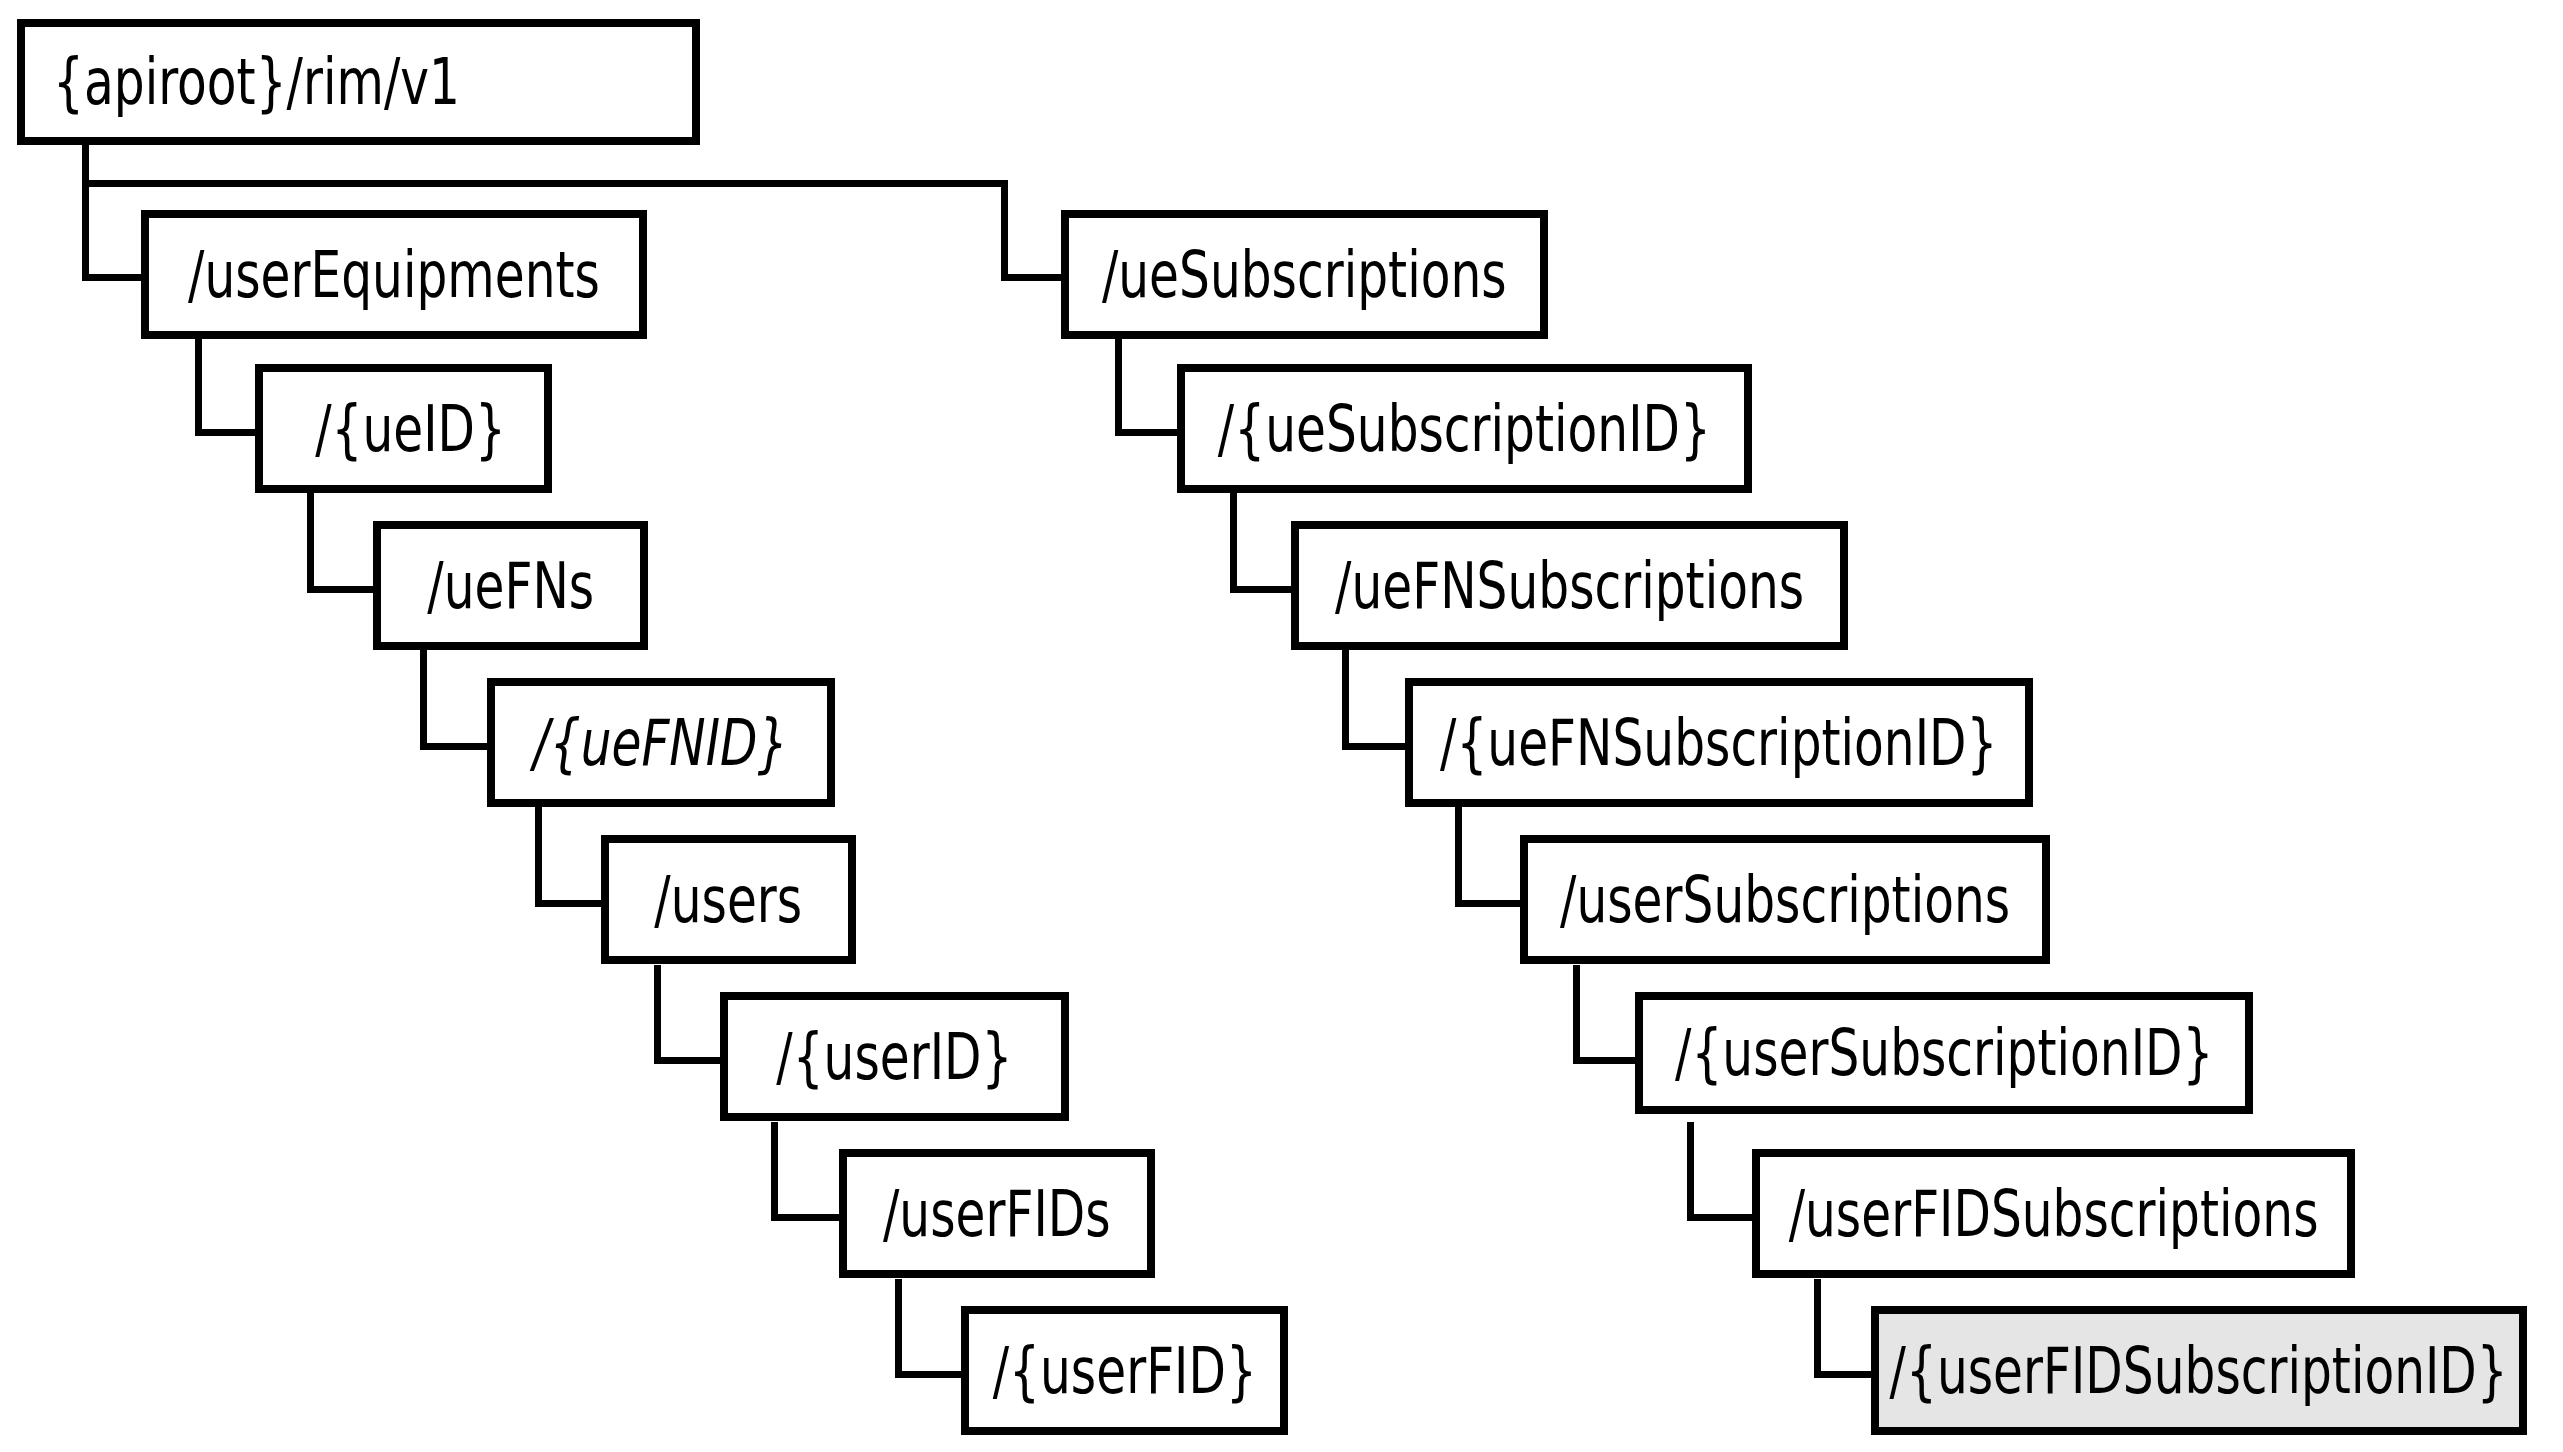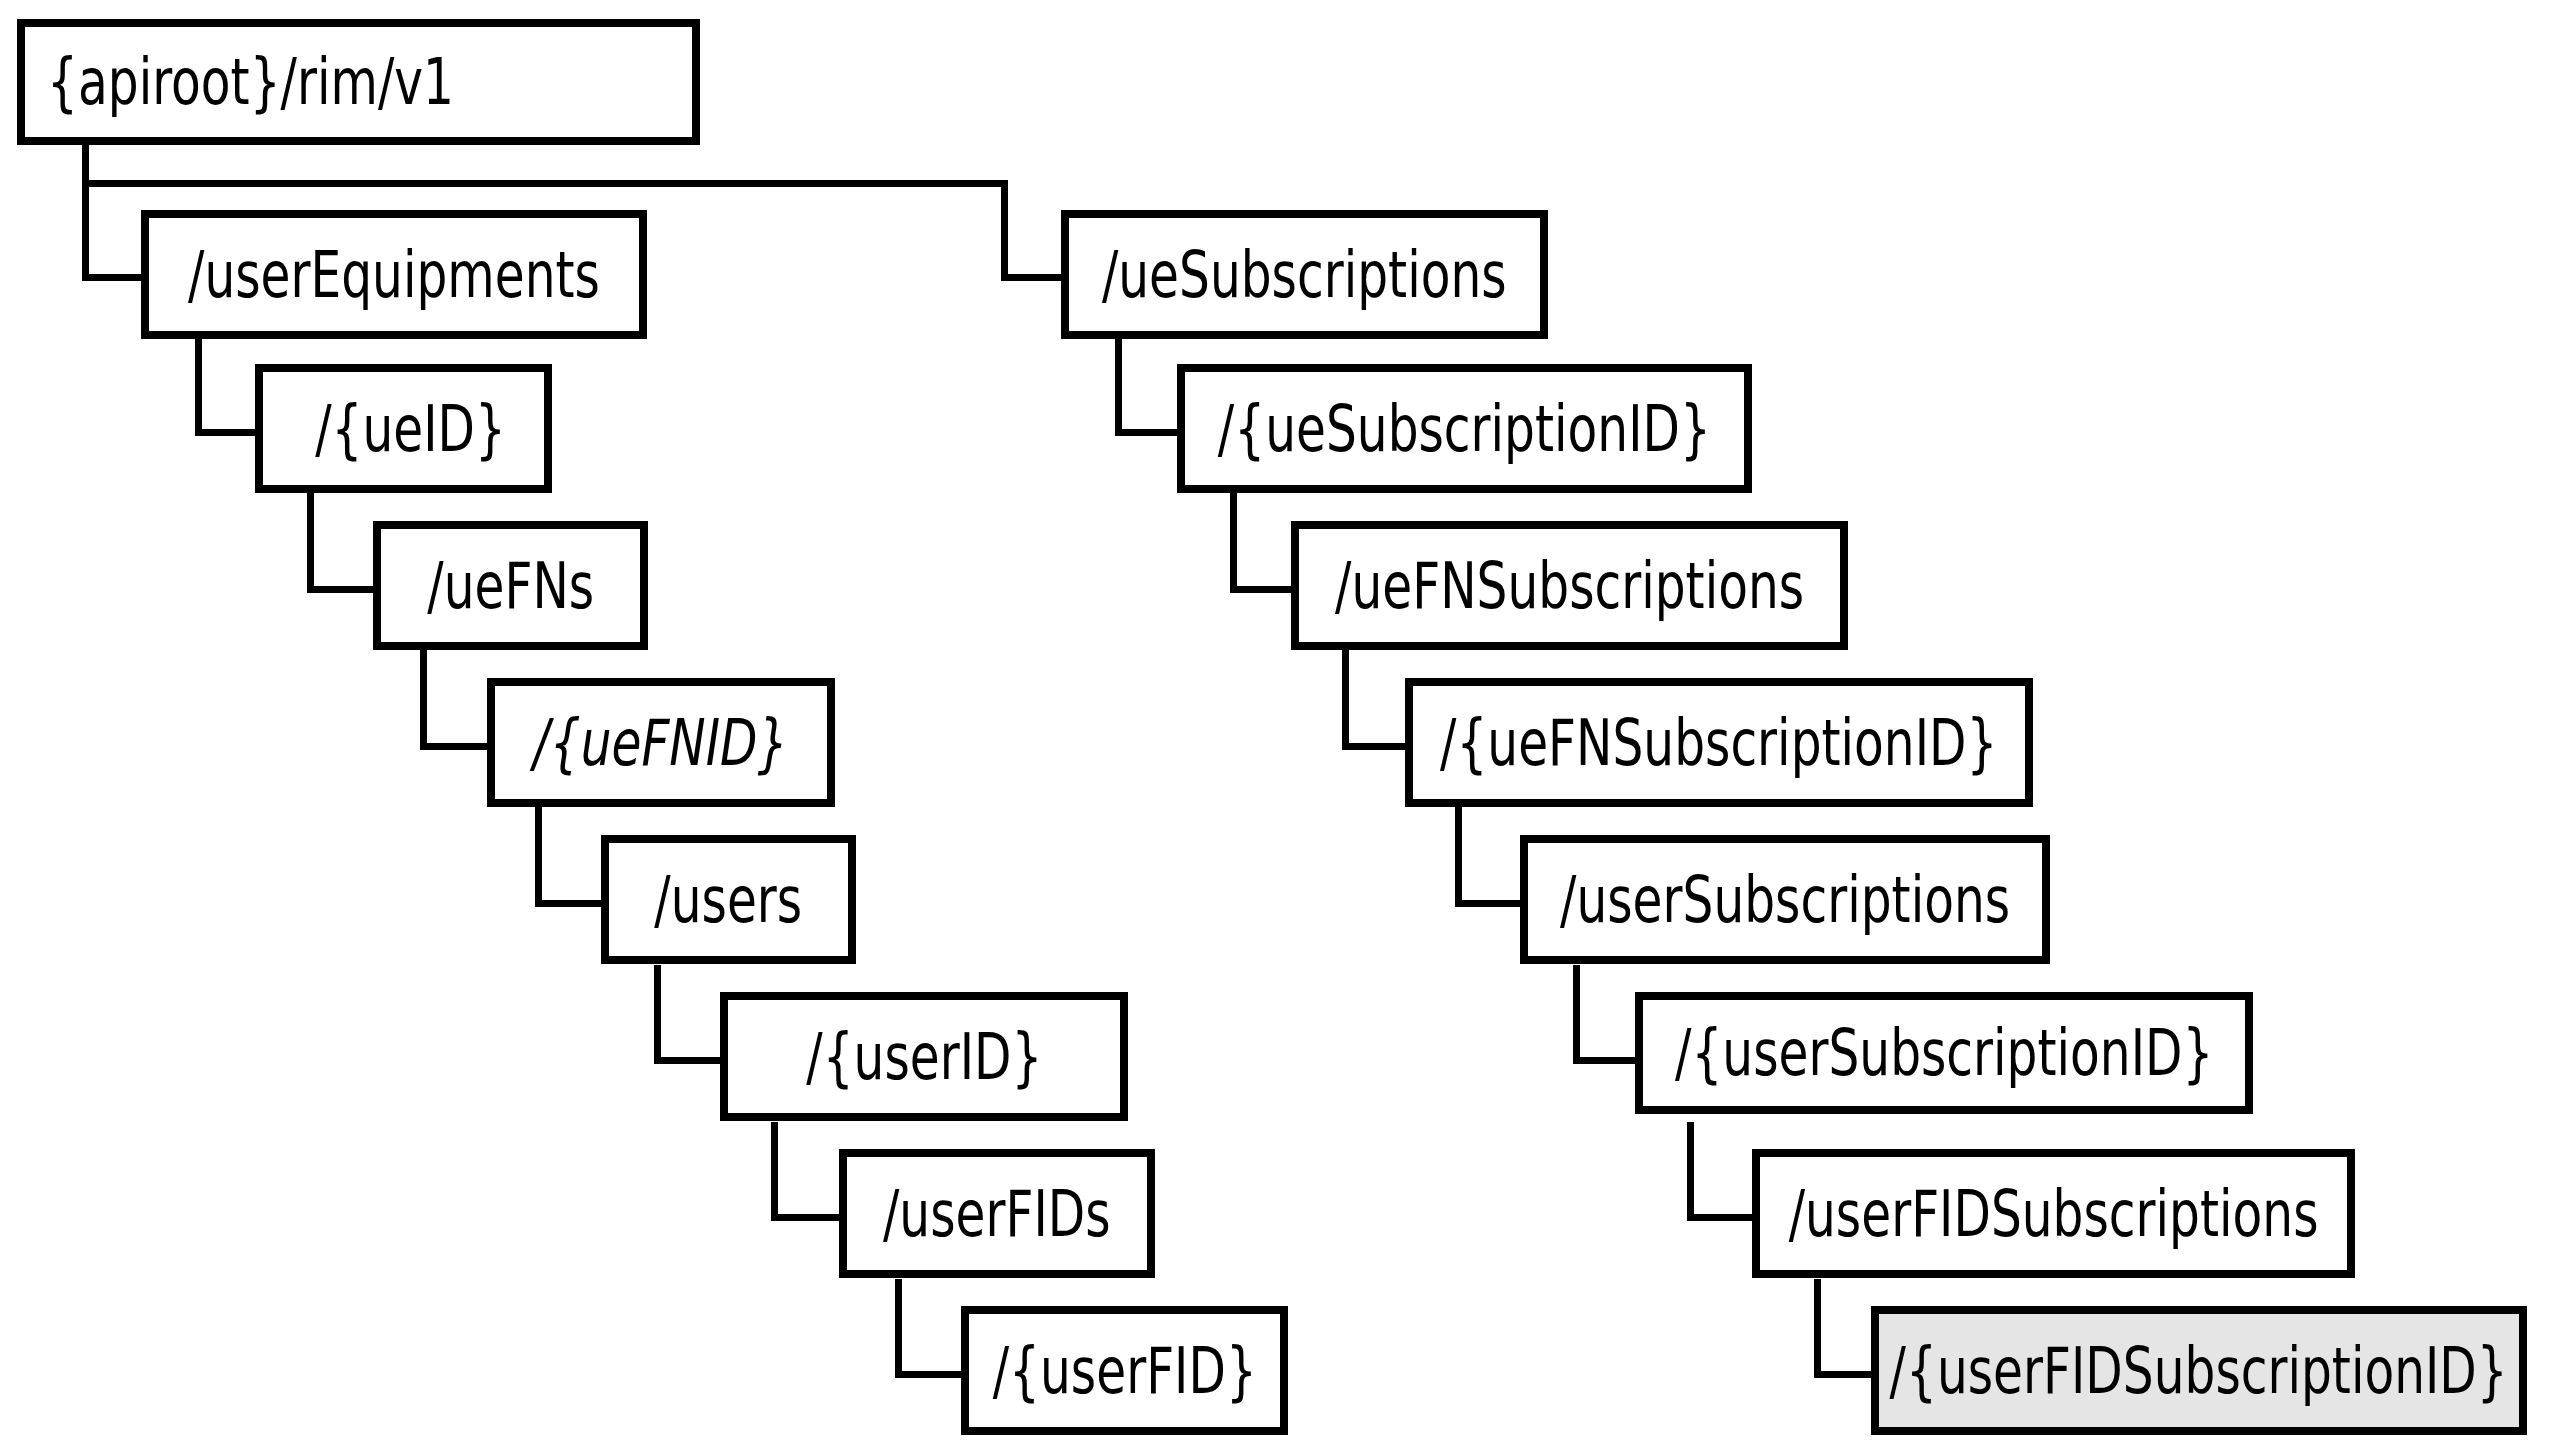--- a/index.html
+++ b/index.html
@@ -15,21 +15,21 @@
   .node {
     position: absolute;
     box-sizing: border-box;
     background: #ffffff;
     border: 8.6px solid #000000;
     display: flex;
     align-items: center;
     justify-content: center;
     z-index: 2;
   }
-  .node.align-left { justify-content: flex-start; padding-left: 22px; }
+  .node.align-left { justify-content: flex-start; padding-left: 28px; }
   .node .label {
     font-size: 64px;
     line-height: 1;
     color: #000000;
     white-space: nowrap;
     transform: scaleX(0.76);
     transform-origin: center center;
   }
   .node.align-left .label { transform-origin: left center; }
   .seg {
@@ -86,21 +86,21 @@
     </div>
     <div class="node" style="left: 373px; top: 521px; width: 275px; height: 129px; border-width: 8.6px; border-color: rgb(0, 0, 0); background: rgb(255, 255, 255);">
       <span class="label" style="color: rgb(0, 0, 0);">/ueFNs</span>
     </div>
     <div class="node" style="left: 487px; top: 678px; width: 348px; height: 129px; border-width: 8.6px; border-color: rgb(0, 0, 0); background: rgb(255, 255, 255); font-style: italic;">
       <span class="label" style="color: rgb(0, 0, 0);">/{ueFNID}</span>
     </div>
     <div class="node" style="left: 601px; top: 835px; width: 255px; height: 129px; border-width: 8.6px; border-color: rgb(0, 0, 0); background: rgb(255, 255, 255);">
       <span class="label" style="color: rgb(0, 0, 0);">/users</span>
     </div>
-    <div class="node" style="left: 720px; top: 992px; width: 408px; height: 129px; border-width: 8.6px; border-color: rgb(0, 0, 0); background: rgb(255, 255, 255);">
+    <div class="node" style="left: 720px; top: 992px; width: 349px; height: 129px; border-width: 8.6px; border-color: rgb(0, 0, 0); background: rgb(255, 255, 255);">
       <span class="label" style="color: rgb(0, 0, 0);">/{userID}</span>
     </div>
     <div class="node" style="left: 839px; top: 1149px; width: 316px; height: 129px; border-width: 8.6px; border-color: rgb(0, 0, 0); background: rgb(255, 255, 255);">
       <span class="label" style="color: rgb(0, 0, 0);">/userFIDs</span>
     </div>
     <div class="node" style="left: 961px; top: 1306px; width: 327px; height: 129px; border-width: 8.6px; border-color: rgb(0, 0, 0); background: rgb(255, 255, 255);">
       <span class="label" style="color: rgb(0, 0, 0);">/{userFID}</span>
     </div>
     <div class="node" style="left: 1061px; top: 210px; width: 487px; height: 129px; border-width: 8.6px; border-color: rgb(0, 0, 0); background: rgb(255, 255, 255);">
       <span class="label" style="color: rgb(0, 0, 0);">/ueSubscriptions</span>

